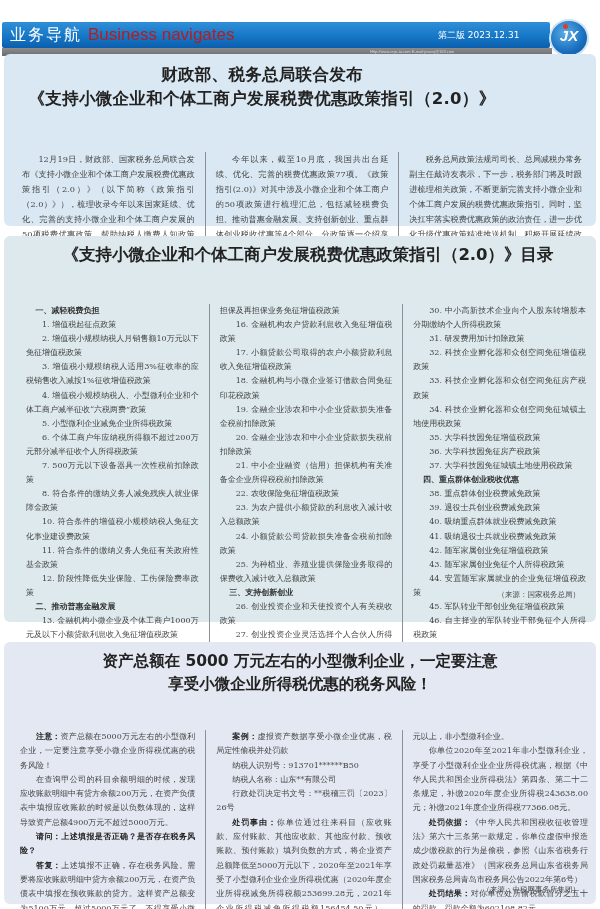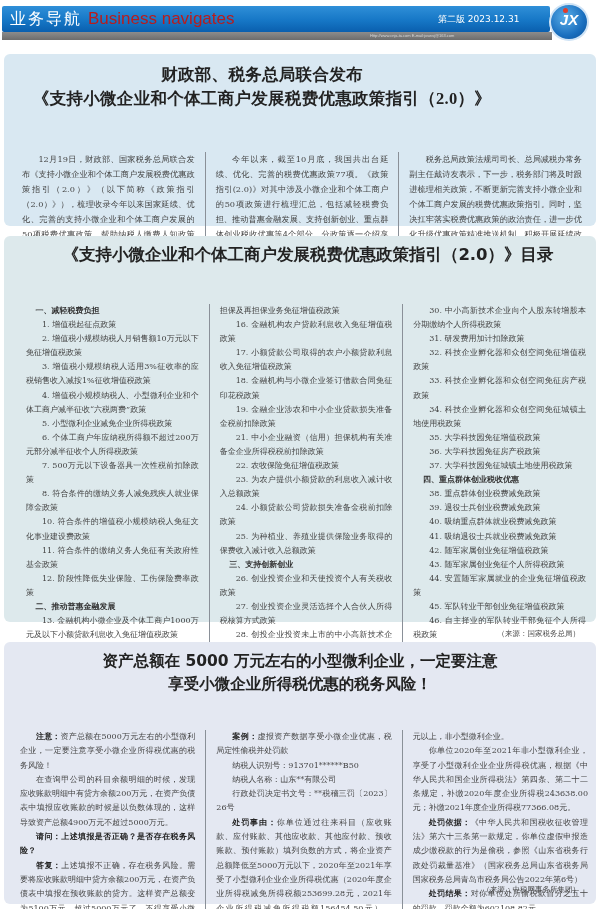--- a/index.html
+++ b/index.html
@@ -1,20 +1,20 @@
 <!DOCTYPE html>
 <html><head>
 <meta charset="utf-8">
 <style>
   * { box-sizing: border-box; margin: 0; padding: 0; }
   html, body { width: 600px; height: 909px; background: #ffffff; overflow: hidden; }
   body { font-family: "DejaVu Serif", "Liberation Serif", serif; color: #333; position: relative; }
 
   
-  .masthead { position: absolute; left: 0; top: 0; width: 596px; height: 44px; }
+  .masthead { position: absolute; left: 0; top: 16px; width: 596px; height: 44px; }
   .mast-bar { position: absolute; left: 2px; top: 6px; width: 548px; height: 26px;
     background: linear-gradient(to bottom, #2f8fd8 0%, #1677c6 55%, #0a5fae 100%); border-radius: 2px; }
   .mast-sub { position: absolute; left: 2px; top: 32px; width: 550px; height: 8px;
     background: linear-gradient(to bottom, #8c8c8c, #6d6d6d); }
   .mast-title { position: absolute; left: 10px; top: 8px; color: #fff; font-family: "DejaVu Sans", sans-serif;
     font-size: 16px; letter-spacing: 2px; line-height: 22px; }
   .mast-title-en { position: absolute; left: 88px; top: 8px; color: #b91c1c; font-family: "Liberation Sans", sans-serif;
     font-size: 17px; line-height: 22px; }
   .mast-edition { position: absolute; left: 438px; top: 11px; color: #fff; font-family: "DejaVu Sans", sans-serif;
     font-size: 9px; line-height: 16px; }
@@ -27,37 +27,37 @@
     font-family: "Liberation Sans", sans-serif; font-weight: bold; font-size: 15px; font-style: italic; }
   .logo-dot { position: absolute; left: 12px; top: 3px; width: 5px; height: 5px; border-radius: 50%; background: #e23b2a; }
 
   
   .panel { position: absolute; left: 4px; width: 592px; border-radius: 6px; }
   .p1 { top: 54px; height: 172px; background: #d9e8f2; }
   .p2 { top: 236px; height: 386px; background: #dde9ec; }
   .p3 { top: 642px; height: 262px; background: #e4e8f2; }
 
   .headline { font-family: "DejaVu Sans", sans-serif; font-weight: bold; color: #222; text-align: center; }
-  .p1 .headline { position: absolute; left: 0; width: 516px; top: 9px; font-size: 16.5px; line-height: 24px; letter-spacing: 0.3px; font-family: Liberation Serif, serif; }
+  .p1 .headline { position: absolute; left: 0; width: 516px; top: 9px; font-size: 16.5px; line-height: 24px; letter-spacing: 0.3px; }
   .p2 .headline { position: absolute; left: 0; width: 592px; top: 6px; font-size: 16.5px; line-height: 26px; padding-left: 16px; }
   .p3 .headline { position: absolute; left: 0; width: 592px; top: 8px; font-size: 15.5px; line-height: 23px; }
 
   .cols { position: absolute; display: flex; margin-top: 32px; }
   .col { position: relative; font-size: 8.2px; line-height: 14.9px; color: #444; text-align: justify; }
   .col p { text-indent: 2em; }
   .vline { width: 1px; background: #8a9098; margin: 0 10px; }
 
   .p1 .cols { left: 18px; top: 66px; width: 560px; height: 100px; }
   .p1 .col { width: 180px; }
 
   .p2 .cols { left: 22px; top: 36px; width: 560px; height: 340px; }
   .p2 .col { width: 180px; font-size: 8px; line-height: 14.1px; }
   .p2 .col .sec { font-family: "DejaVu Sans", sans-serif; font-weight: bold; color: #333; text-indent: 1.2em; }
   .p2 .col .it { text-indent: 2em; }
-  .p2 .source { position: absolute; right: 16px; top: 354px; font-size: 7.5px; color: #444; font-family: "DejaVu Serif", serif; margin-top: 39px; }
+  .p2 .source { position: absolute; right: 16px; top: 354px; font-size: 7.5px; color: #444; font-family: "DejaVu Serif", serif; }
 
   .p3 .cols { left: 16px; top: 56px; width: 568px; height: 180px; }
   .p3 .col { width: 183px; font-size: 8px; line-height: 14.3px; }
   .p3 .col .b { font-family: "DejaVu Sans", sans-serif; font-weight: bold; color: #222; }
   .p3 .source { position: absolute; right: 16px; top: 243px; font-size: 7.5px; color: #444; }
 </style>
 </head>
 <body>
 
 <div class="masthead">
@@ -114,20 +114,21 @@
         <div class="it">14. 金融机构小微企业及个体工商户100万元及以下小额贷款利息收入免征增值税政策</div>
         <div class="it">15. 为农户、小微企业及个体工商户提供融资</div>
       </div>
     <div class="vline"></div>
     <div class="col" id="cat-col2">
         <div class="">担保及再担保业务免征增值税政策</div>
         <div class="it">16. 金融机构农户贷款利息收入免征增值税政策</div>
         <div class="it">17. 小额贷款公司取得的农户小额贷款利息收入免征增值税政策</div>
         <div class="it">18. 金融机构与小微企业签订借款合同免征印花税政策</div>
         <div class="it">19. 金融企业涉农和中小企业贷款损失准备金税前扣除政策</div>
+        <div class="it">20. 金融企业涉农和中小企业贷款损失税前扣除政策</div>
         <div class="it">21. 中小企业融资（信用）担保机构有关准备金企业所得税税前扣除政策</div>
         <div class="it">22. 农牧保险免征增值税政策</div>
         <div class="it">23. 为农户提供小额贷款的利息收入减计收入总额政策</div>
         <div class="it">24. 小额贷款公司贷款损失准备金税前扣除政策</div>
         <div class="it">25. 为种植业、养殖业提供保险业务取得的保费收入减计收入总额政策</div>
         <div class="sec">三、支持创新创业</div>
         <div class="it">26. 创业投资企业和天使投资个人有关税收政策</div>
         <div class="it">27. 创业投资企业灵活选择个人合伙人所得税核算方式政策</div>
         <div class="it">28. 创投企业投资未上市的中小高新技术企业按比例抵扣应纳税所得额政策</div>
         <div class="it">29. 有限合伙制创业投资企业法人合伙人投资未上市的中小高新技术企业按比例抵扣应纳税所得额政策</div>

